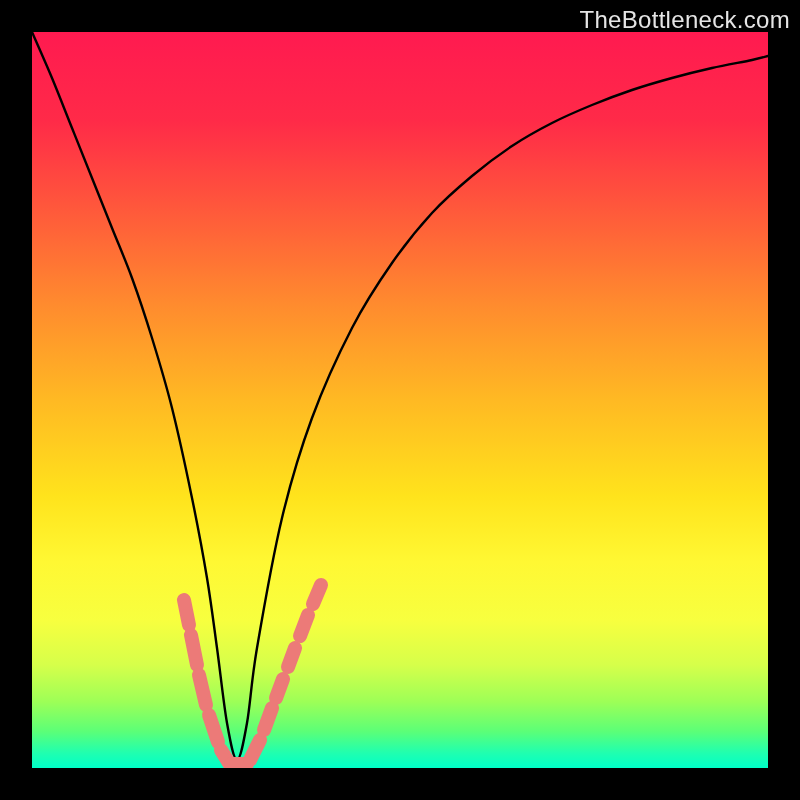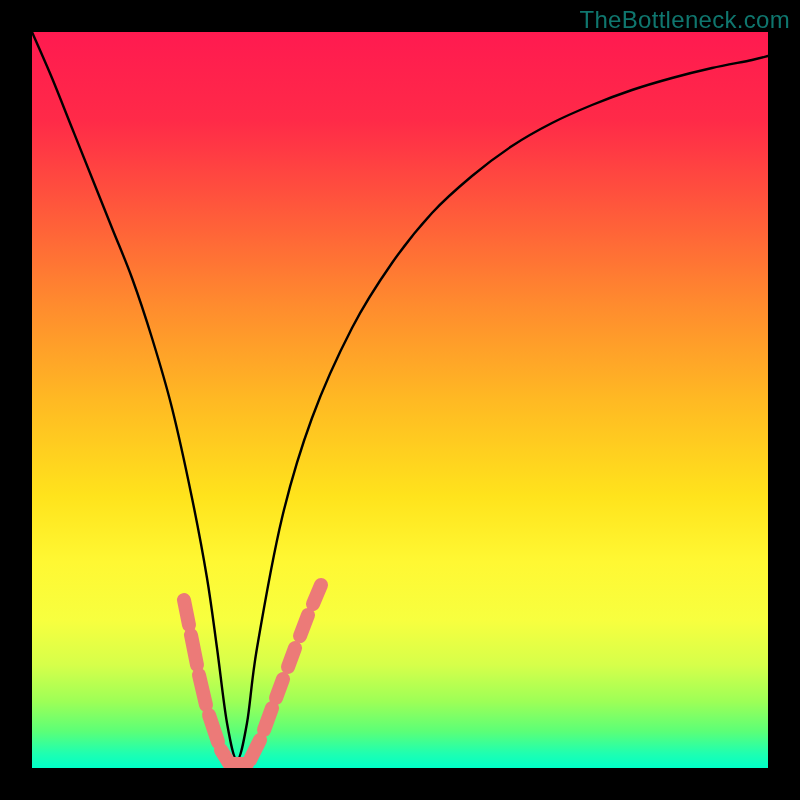--- a/index.html
+++ b/index.html
@@ -36,21 +36,21 @@
       #9dff57 91%,
       #5cff77 95%,
       #1fffb0 98%,
       #00ffc8 100%
     );
   }
   .watermark {
     position: absolute;
     top: 6px;
     right: 10px;
-    color: #0f766e;
+    color: #e5e5e5;
     font-size: 24px;
     font-weight: 500;
     letter-spacing: 0.3px;
     user-select: none;
   }
   svg.curve {
     position: absolute;
     inset: 0;
   }
 </style>

